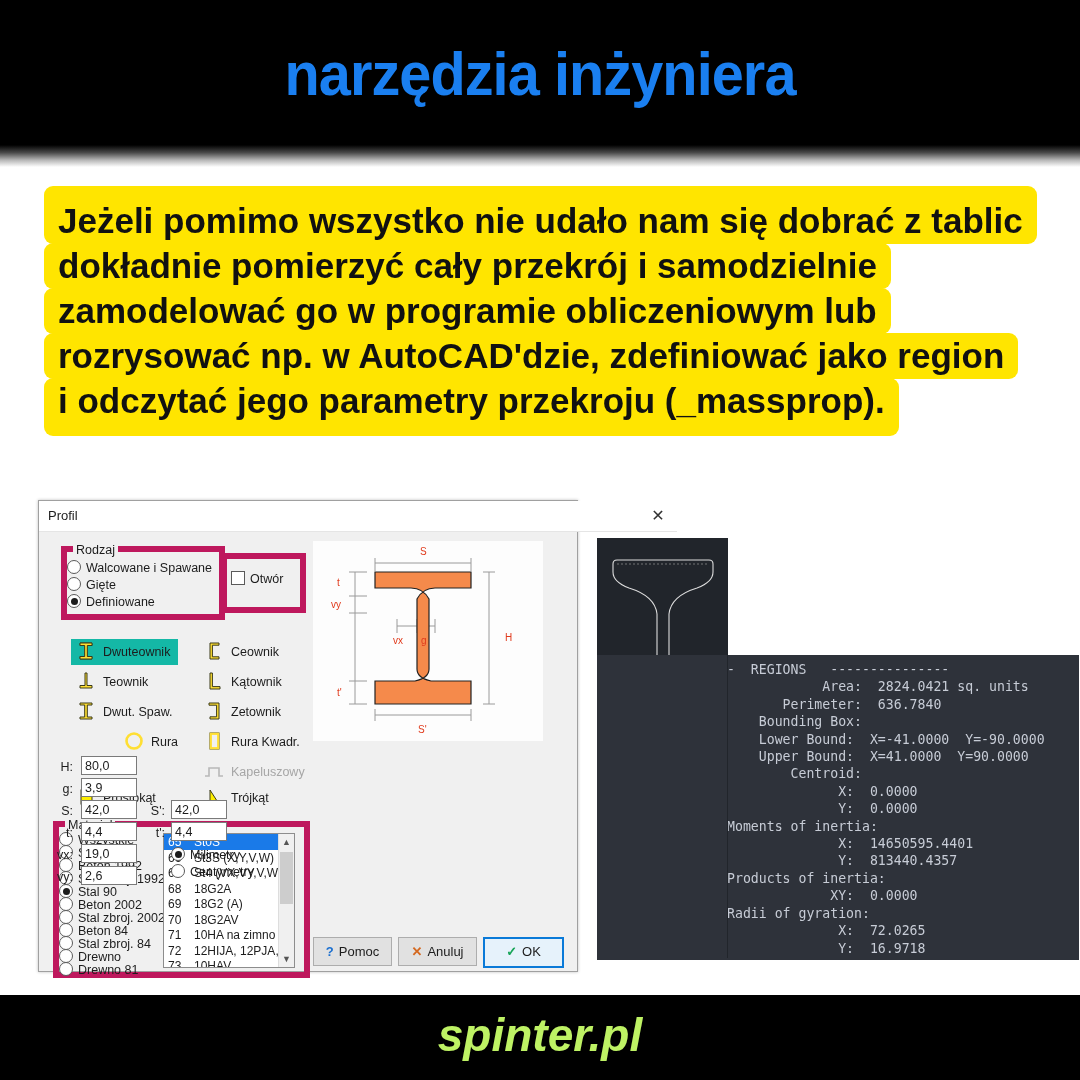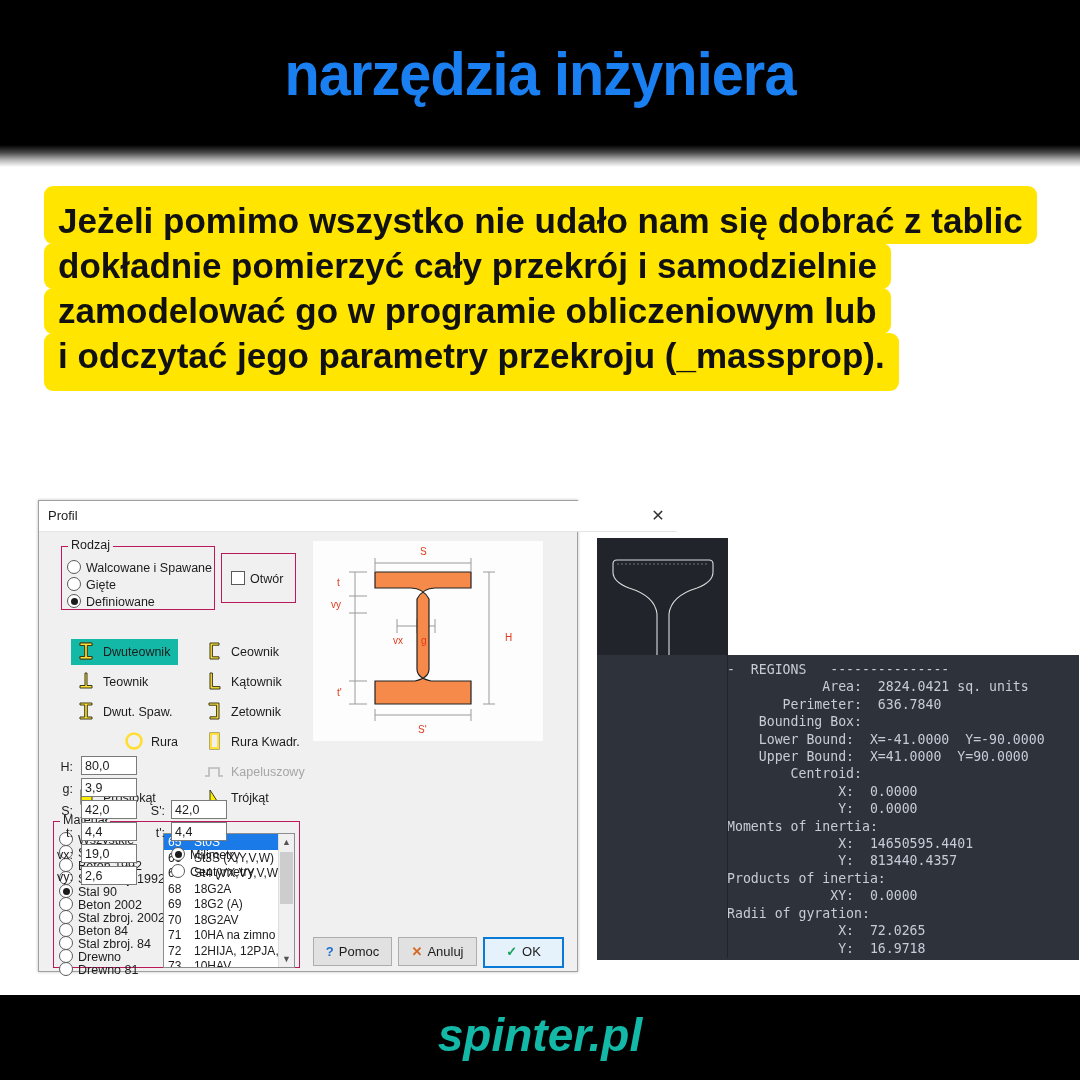--- a/index.html
+++ b/index.html
@@ -25,21 +25,21 @@
 
   
   .dialog{position:absolute;left:38px;top:500px;width:538px;height:470px;
     background:#f0f0f0;border:1px solid #a0a0a0;box-shadow:0 0 3px rgba(0,0,0,.25);}
   .dlg-title{position:absolute;left:0;top:0;width:638px;height:30px;background:#ffffff;
     border-bottom:1px solid #e5e5e5;}
   .dlg-title-text{position:absolute;left:9px;top:7px;font-size:13px;color:#1c1c1c;}
   .dlg-close{position:absolute;right:4px;top:3px;width:30px;height:24px;color:#333;
     font-size:16px;text-align:center;line-height:24px;cursor:pointer;}
 
-  .grp{position:absolute;border:1px solid #be185d;}
+  .grp{position:absolute;border:6px solid #be185d;}
   .grp-label{position:absolute;top:-9px;left:6px;background:#f0f0f0;padding:0 3px;
     font-size:12.5px;color:#1c1c1c;}
 
   .radio{position:absolute;font-size:12.5px;color:#1c1c1c;white-space:nowrap;}
   .radio .dot{display:inline-block;width:12px;height:12px;border:1px solid #5a5a5a;
     border-radius:50%;background:#fff;vertical-align:-2px;margin-right:5px;position:relative;}
   .radio.on .dot:after{content:"";position:absolute;left:2.5px;top:2.5px;width:7px;height:7px;
     border-radius:50%;background:#1c1c1c;}
 
   .chk{position:absolute;font-size:12.5px;color:#1c1c1c;white-space:nowrap;}
@@ -75,34 +75,35 @@
   
   .cad-draw{position:absolute;left:597px;top:538px;width:131px;height:420px;background:#21252b;}
   .console{position:absolute;left:727px;top:655px;width:352px;height:305px;background:#2e323a;}
   .console pre{margin:0;padding:6px 0 0 0;font-family:"DejaVu Sans Mono","Liberation Mono",monospace;
     font-size:13.2px;line-height:17.4px;color:#c7ccd6;white-space:pre;}
   .console-overlay{position:absolute;left:597px;top:655px;width:130px;height:305px;background:#2e323a;z-index:1;}
 
   
   .footer{position:absolute;left:0;top:995px;width:1080px;height:85px;background:#000;}
   .footer-text{position:absolute;left:0;top:13px;width:1080px;text-align:center;
-    color:#14b8a6;font-size:46px;font-weight:bold;font-style:italic;}
+    color:#bef264;font-size:46px;font-weight:bold;font-style:italic;}
 </style>
 </head>
 <body>
 
 <div class="header">
   <div class="header-title">narzędzia inżyniera</div>
 </div>
 <div class="header-fade"></div>
 
 <div class="yellow-wrap">
   <div class="yline-row"><span class="yellow-line yl-pad-top">Jeżeli pomimo wszystko nie udało nam się dobrać z tablic</span></div>
   <div class="yline-row"><span class="yellow-line">dokładnie pomierzyć cały przekrój i samodzielnie</span></div>
   <div class="yline-row"><span class="yellow-line">zamodelować go w programie obliczeniowym lub</span></div>
+  <div class="yline-row"><span class="yellow-line">rozrysować np. w AutoCAD'dzie, zdefiniować jako region</span></div>
   <div class="yline-row"><span class="yellow-line yl-pad-bot">i odczytać jego parametry przekroju (_massprop).</span></div>
 </div>
 
 <div class="dialog">
 
   <div class="dlg-title">
     <div class="dlg-title-text">Profil</div>
     <div class="dlg-close">✕</div>
   </div>
 

